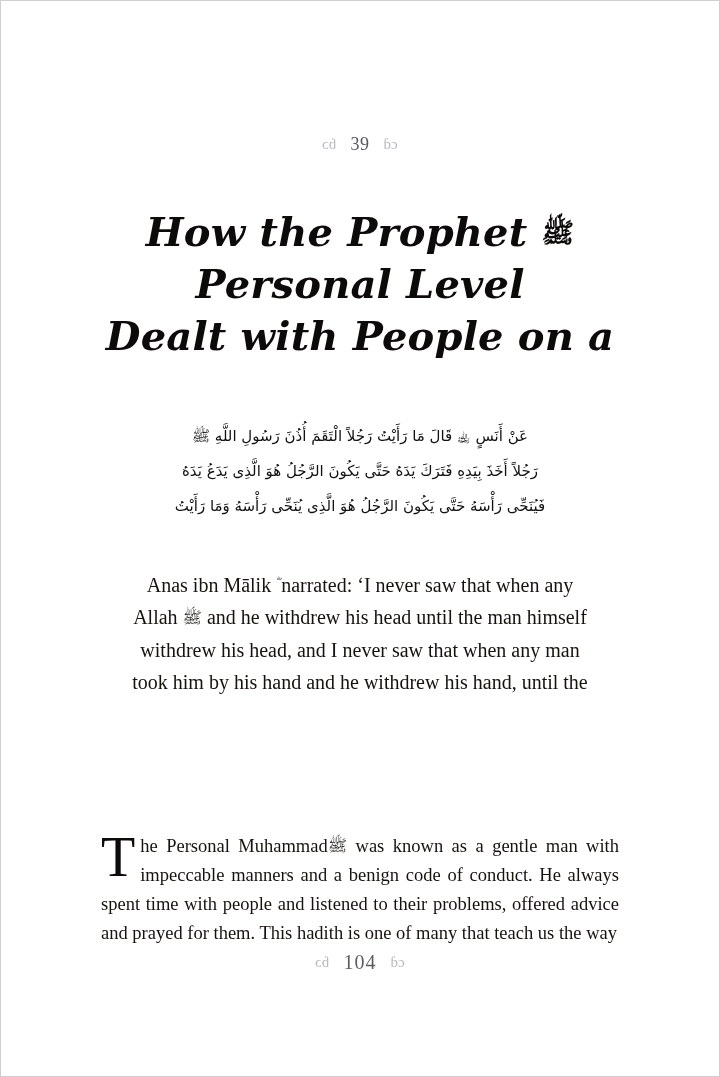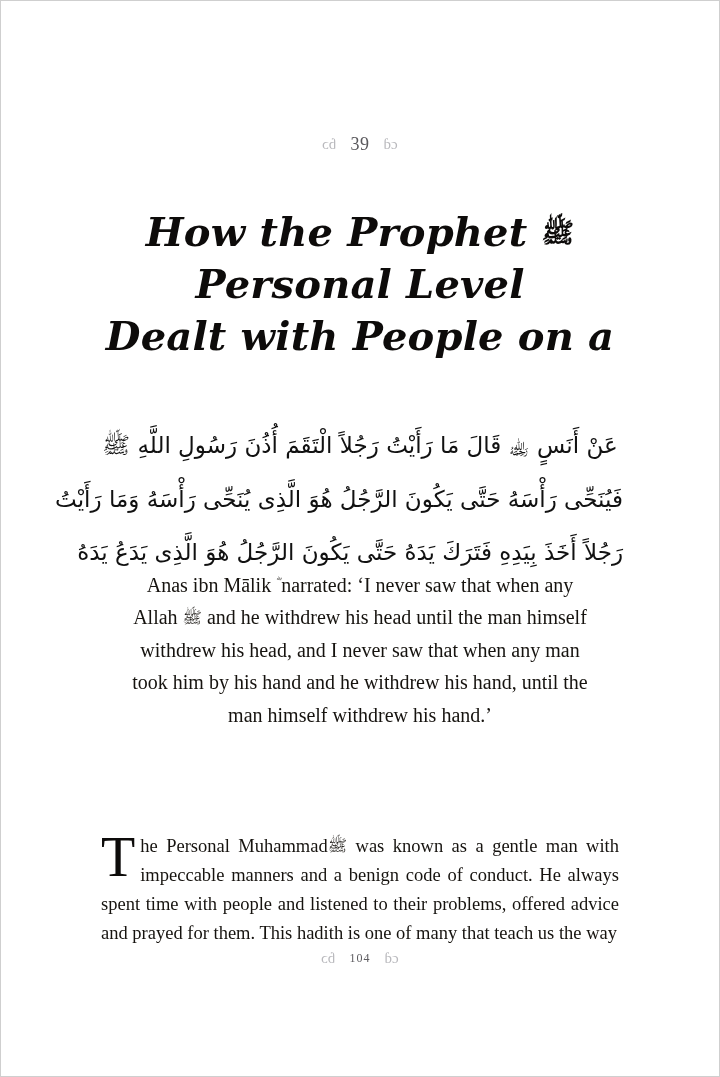--- a/index.html
+++ b/index.html
@@ -79,21 +79,21 @@
   }
 
   
   .arabic-block {
     position: absolute;
     top: 418px;
     left: -4px;
     right: -4px;
     direction: rtl;
     text-align: center;
-    font-size: 23px;
+    font-size: 15px;
     line-height: 2.33;
     color: #111;
     font-family: "DejaVu Sans", "Liberation Sans", sans-serif;
   }
   .arabic-block .ar-line { display: block; white-space: nowrap; }
 
   
   .translation {
     position: absolute;
     top: 568px;
@@ -141,21 +141,21 @@
     position: absolute;
     top: 950px;
     left: 0;
     right: 0;
     display: flex;
     align-items: center;
     justify-content: center;
     gap: 14px;
   }
   .folio {
-    font-size: 12px;
+    font-size: 20px;
     color: #5d5c60;
     letter-spacing: 1px;
     font-variant: small-caps;
     text-align: right;
   }
 </style>
 </head>
 <body>
 
 <div class="page">
@@ -171,38 +171,37 @@
       <span class="ttl-line">
         <span>How the Prophet</span>
         <span class="honorific-sws">ﷺ</span>
       </span>
       <span class="ttl-line">Personal Level</span>
       <span class="ttl-line">Dealt with People on a</span>
     </h1>
 
     <div class="arabic-block">
       <span class="ar-line">عَنْ أَنَسٍ ﵀ قَالَ مَا رَأَيْتُ رَجُلاً الْتَقَمَ أُذُنَ رَسُولِ اللَّهِ ﷺ</span>
+      <span class="ar-line">رَجُلاً أَخَذَ بِيَدِهِ فَتَرَكَ يَدَهُ حَتَّى يَكُونَ الرَّجُلُ هُوَ الَّذِى يَدَعُ يَدَهُ</span>
       <span class="ar-line">فَيُنَحِّى رَأْسَهُ حَتَّى يَكُونَ الرَّجُلُ هُوَ الَّذِى يُنَحِّى رَأْسَهُ وَمَا رَأَيْتُ</span>
-      <span class="ar-line">رَجُلاً أَخَذَ بِيَدِهِ فَتَرَكَ يَدَهُ حَتَّى يَكُونَ الرَّجُلُ هُوَ الَّذِى يَدَعُ يَدَهُ</span>
     </div>
 
     <div class="translation">
       <span class="tr-line">
         <span>Anas ibn Mālik</span>
         <span class="honorific-raa">ؓ</span>
         <span>narrated: ‘I never saw that when any</span>
       </span>
       <span class="tr-line">
         <span>Allah</span>
         <span class="honorific-sws-inline">ﷺ</span>
         <span>and he withdrew his head until the man himself</span>
       </span>
       <span class="tr-line">withdrew his head, and I never saw that when any man</span>
       <span class="tr-line">took him by his hand and he withdrew his hand, until the</span>
-      <span class="tr-line">man himself withdrew his hand.’</span>
     </div>
 
     <p class="body-par">
       <span class="dropcap">T</span><span>he Personal Muhammad</span><span class="honorific-sws-inline">ﷺ</span> <span>was known as a gentle man with impeccable manners and a benign code of conduct. He always spent time with people and listened to their problems, offered advice and prayed for them. This hadith is one of many that teach us the way</span>
     </p>
 
     <div class="page-foot">
       <span class="flourish left">ɓɔ</span>
       <span class="folio">104</span>
       <span class="flourish right">ɓɔ</span>

